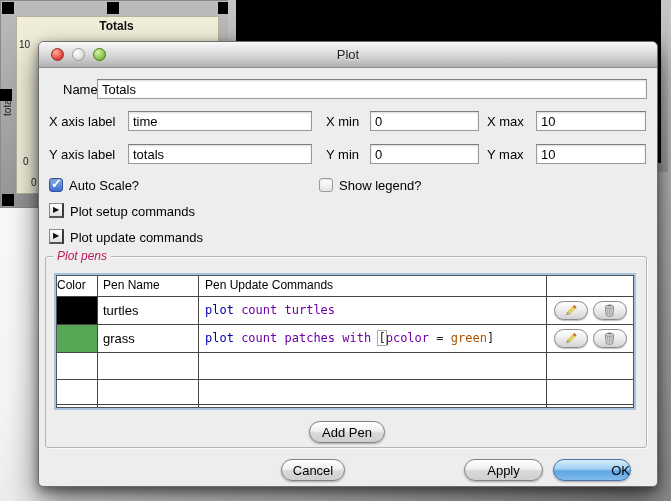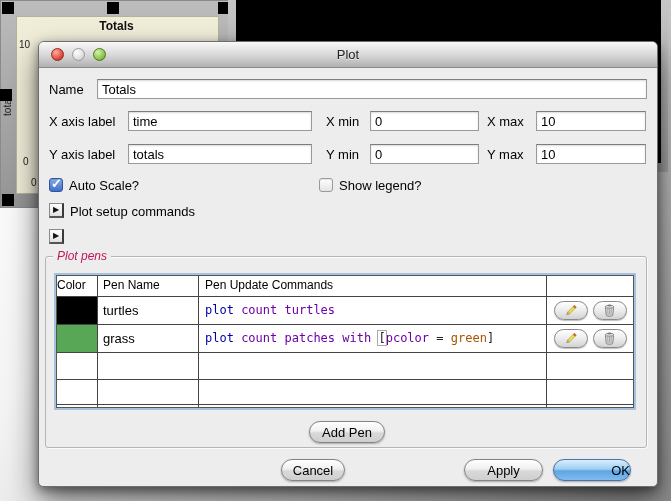--- a/index.html
+++ b/index.html
@@ -114,21 +114,21 @@
   </div>
 
   <div class="dialog">
     <div class="titlebar">
       <div class="light red"></div>
       <div class="light gray"></div>
       <div class="light green"></div>
       <div class="win-title">Plot</div>
     </div>
 
-    <div class="lbl" style="left:10px;top:40px;">Name</div>
+    <div class="lbl" style="left:24px;top:40px;">Name</div>
     <input class="tf" style="left: 58px; top: 37px; width: 550px;" value="Totals">
 
     <div class="lbl" style="left:10px;top:72px;">X axis label</div>
     <input class="tf" style="left: 89px; top: 69px; width: 184px;" value="time">
     <div class="lbl" style="left:287px;top:72px;">X min</div>
     <input class="tf" style="left: 331px; top: 69px; width: 109px;" value="0">
     <div class="lbl" style="left:448px;top:72px;">X max</div>
     <input class="tf" style="left: 497px; top: 69px; width: 110px;" value="10">
 
     <div class="lbl" style="left:10px;top:105px;">Y axis label</div>
@@ -143,20 +143,21 @@
     <div class="checkbox" style="left:280px;top:136px;"></div>
     <div class="lbl" style="left:300px;top:136px;">Show legend?</div>
 
     <button class="disc-btn" style="left:10px;top:161px;">
         <span></span>
       </button>
     <div class="lbl" style="left:31px;top:162px;">Plot setup commands</div>
     <button class="disc-btn" style="left:10px;top:187px;">
         <span></span>
       </button>
+    <div class="lbl" style="left:31px;top:188px;">Plot update commands</div>
 
     <div class="group">
       <div class="group-label">Plot pens</div>
       <div class="pens-table">
         <div class="pens-grid">
           <div class="pen-header" id="pen-header">
               <div class="cell c0">Color</div>
               <div class="cell c1">Pen Name</div>
               <div class="cell c2">Pen Update Commands</div>
               <div class="cell c3"></div>

